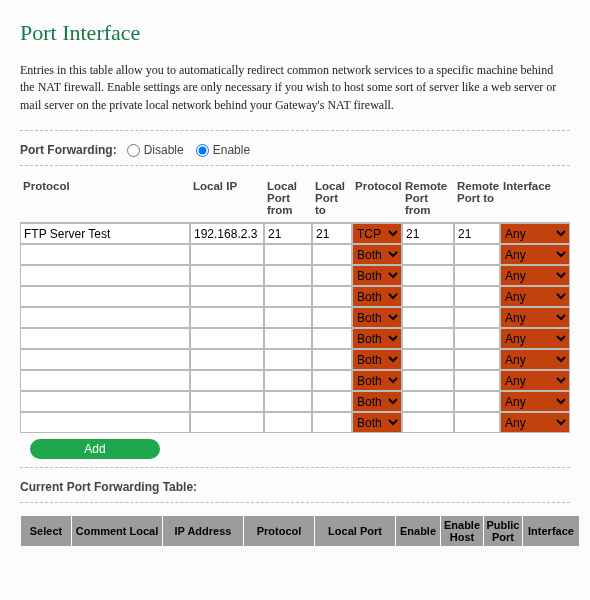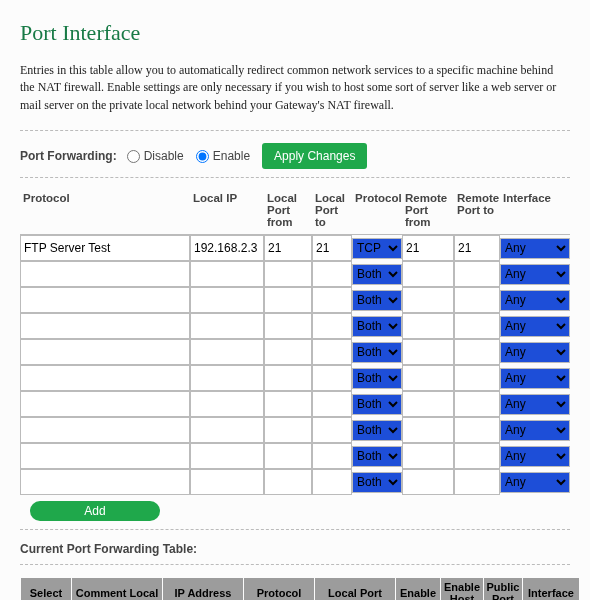--- a/index.html
+++ b/index.html
@@ -74,28 +74,28 @@
     }
     table.main td {
       padding: 0;
       height: 21px;
     }
     .cell-input {
       width: 100%;
       height: 21px;
       border: 1px solid #bbb;
       background: #fff;
-      padding: 12px 3px;
+      padding: 0 3px;
       font-size: 12px;
     }
     .cell-select {
       width: 100%;
       height: 21px;
       border: 1px solid #bbb;
-      background: #1d4ed8;
+      background: #c2410c;
       font-size: 12px;
     }
     .current-title {
       font-weight: bold;
       margin: 12px 0 6px 0;
       font-size: 12px;
     }
     table.sub {
       width: 100%;
       border-collapse: separate;
@@ -126,21 +126,20 @@
 <div class="pf-line">
   <b>Port Forwarding:</b>
   <label class="radio-opt">
     <input type="radio" name="pf" style="">
     <span>Disable</span>
   </label>
   <label class="radio-opt">
     <input type="radio" name="pf" checked="" style="">
     <span>Enable</span>
   </label>
-  <button class="btn-green">Apply Changes</button>
 </div>
 
 <hr>
 
 <table class="main">
   <colgroup>
     <col style="width:170px">
       <col style="width:74px">
       <col style="width:48px">
       <col style="width:40px">

